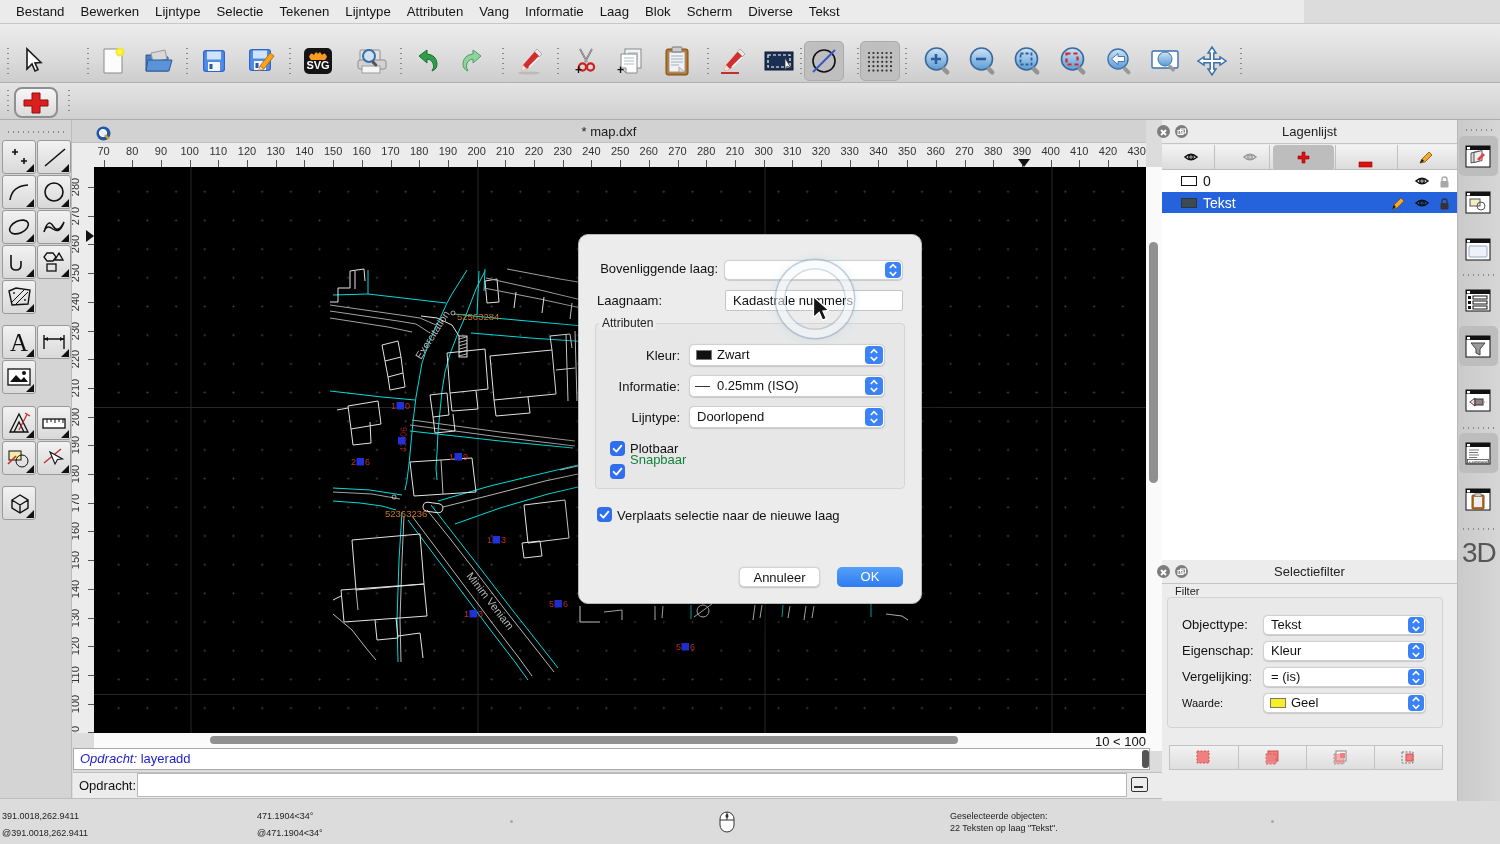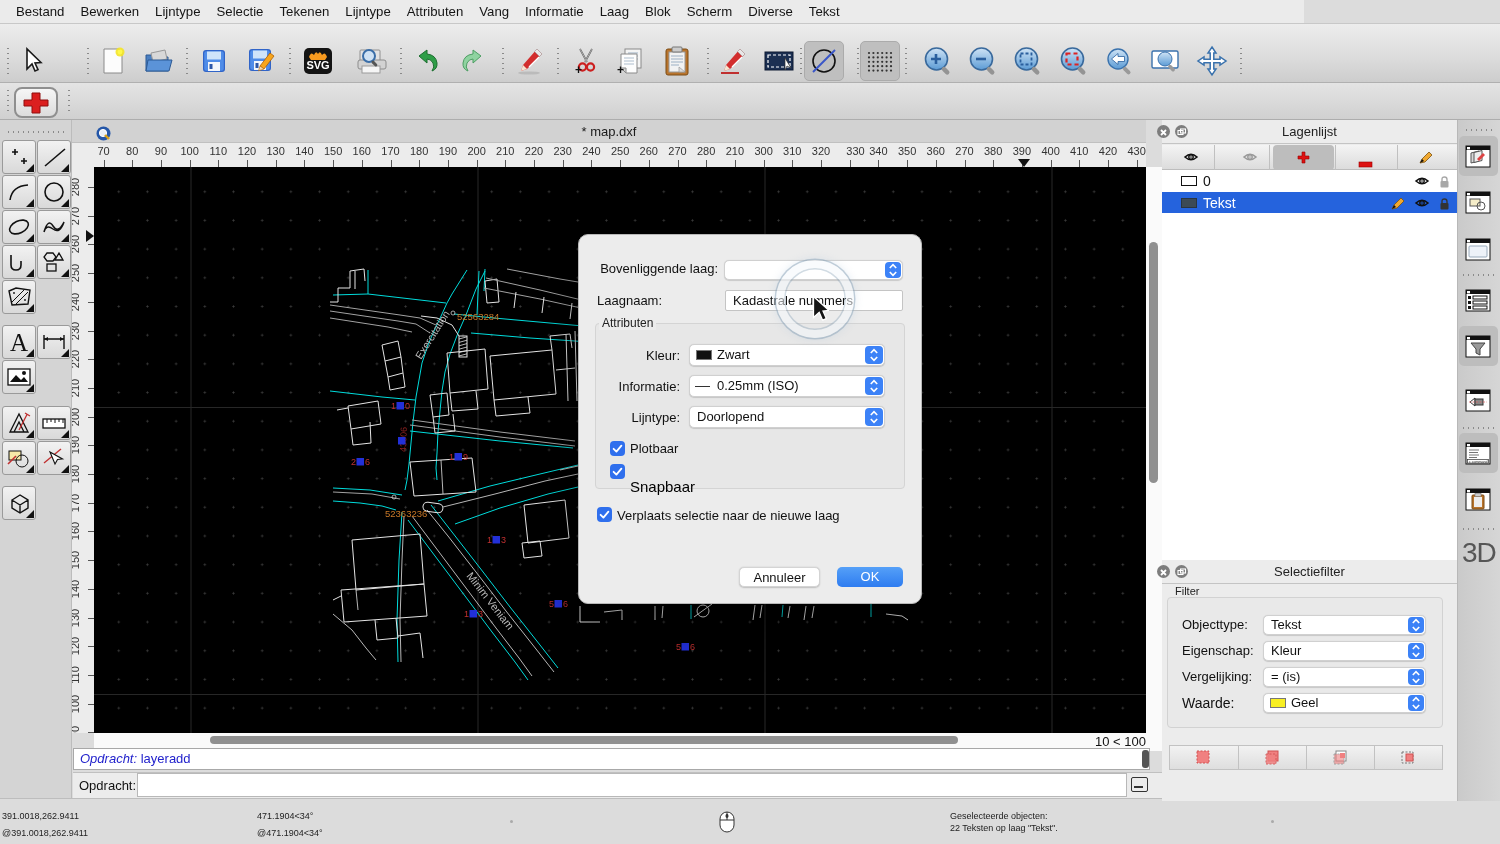--- a/index.html
+++ b/index.html
@@ -381,21 +381,21 @@
     <div style="position:absolute;left:597.2px;top:2px;width:30px;text-align:center;font-size:11px;color:#333;">280</div>
     <div style="position:absolute;left:612.2px;top:17px;width:1px;height:7px;background:#555;"></div>
     <div style="position:absolute;left:625.9px;top:2px;width:30px;text-align:center;font-size:11px;color:#333;">210</div>
     <div style="position:absolute;left:640.9px;top:17px;width:1px;height:7px;background:#555;"></div>
     <div style="position:absolute;left:654.6px;top:2px;width:30px;text-align:center;font-size:11px;color:#333;">300</div>
     <div style="position:absolute;left:669.6px;top:17px;width:1px;height:7px;background:#555;"></div>
     <div style="position:absolute;left:683.3000000000001px;top:2px;width:30px;text-align:center;font-size:11px;color:#333;">310</div>
     <div style="position:absolute;left:698.3000000000001px;top:17px;width:1px;height:7px;background:#555;"></div>
     <div style="position:absolute;left:712.0px;top:2px;width:30px;text-align:center;font-size:11px;color:#333;">320</div>
     <div style="position:absolute;left:727.0px;top:17px;width:1px;height:7px;background:#555;"></div>
-    <div style="position:absolute;left:740.7px;top:2px;width:30px;text-align:right;font-size:11px;color:#333;">330</div>
+    <div style="position:absolute;left:740.7px;top:2px;width:30px;text-align:center;font-size:11px;color:#333;">330</div>
     <div style="position:absolute;left:755.7px;top:17px;width:1px;height:7px;background:#555;"></div>
     <div style="position:absolute;left:769.4px;top:2px;width:30px;text-align:center;font-size:11px;color:#333;">340</div>
     <div style="position:absolute;left:784.4px;top:17px;width:1px;height:7px;background:#555;"></div>
     <div style="position:absolute;left:798.1px;top:2px;width:30px;text-align:center;font-size:11px;color:#333;">350</div>
     <div style="position:absolute;left:813.1px;top:17px;width:1px;height:7px;background:#555;"></div>
     <div style="position:absolute;left:826.8000000000001px;top:2px;width:30px;text-align:center;font-size:11px;color:#333;">360</div>
     <div style="position:absolute;left:841.8000000000001px;top:17px;width:1px;height:7px;background:#555;"></div>
     <div style="position:absolute;left:855.5px;top:2px;width:30px;text-align:center;font-size:11px;color:#333;">270</div>
     <div style="position:absolute;left:870.5px;top:17px;width:1px;height:7px;background:#555;"></div>
     <div style="position:absolute;left:884.2px;top:2px;width:30px;text-align:center;font-size:11px;color:#333;">380</div>
@@ -701,21 +701,21 @@
 <div style="position:absolute;z-index:5;left:1271px;top:641px;height:20px;line-height:20px;font-size:13px;color:#111;">Kleur</div>
 <div style="position:absolute;z-index:5;left:1408px;top:643px;width:16px;height:16px;background:#3c82f7;border-radius:4px;"><svg width="16" height="16" viewBox="0 0 16 16" style="">
       <path d="M4.8 6.0 l3.2 -3.4 l3.2 3.4 M4.8 10.0 l3.2 3.4 l3.2 -3.4" fill="none" stroke="#fff" stroke-width="1.6"></path>
     </svg></div>
 <div style="position:absolute;left:1182px;top:667px;height:20px;font-size:13px;color:#111;line-height:20px;">Vergelijking:</div>
 <div style="position:absolute;z-index:5;left:1263px;top:667px;width:163px;height:20px;background:#fff;border:1px solid #d0d0d0;border-radius:5px;box-shadow:0 0.5px 1px rgba(0,0,0,0.15);"></div>
 <div style="position:absolute;z-index:5;left:1271px;top:667px;height:20px;line-height:20px;font-size:13px;color:#111;">= (is)</div>
 <div style="position:absolute;z-index:5;left:1408px;top:669px;width:16px;height:16px;background:#3c82f7;border-radius:4px;"><svg width="16" height="16" viewBox="0 0 16 16" style="">
       <path d="M4.8 6.0 l3.2 -3.4 l3.2 3.4 M4.8 10.0 l3.2 3.4 l3.2 -3.4" fill="none" stroke="#fff" stroke-width="1.6"></path>
     </svg></div>
-<div style="position:absolute;left:1182px;top:693px;height:20px;font-size:14px;color:#111;line-height:20px;">Waarde:</div>
+<div style="position:absolute;left:1182px;top:693px;height:20px;font-size:11px;color:#111;line-height:20px;">Waarde:</div>
 <div style="position:absolute;z-index:5;left:1263px;top:693px;width:163px;height:20px;background:#fff;border:1px solid #d0d0d0;border-radius:5px;box-shadow:0 0.5px 1px rgba(0,0,0,0.15);"></div>
 <div style="position:absolute;z-index:5;left:1270px;top:698.0px;width:16px;height:10px;background:#f8ef23;border:1px solid #777;"></div>
 <div style="position:absolute;z-index:5;left:1291px;top:693px;height:20px;line-height:20px;font-size:13px;color:#111;">Geel</div>
 <div style="position:absolute;z-index:5;left:1408px;top:695px;width:16px;height:16px;background:#3c82f7;border-radius:4px;"><svg width="16" height="16" viewBox="0 0 16 16" style="">
       <path d="M4.8 6.0 l3.2 -3.4 l3.2 3.4 M4.8 10.0 l3.2 3.4 l3.2 -3.4" fill="none" stroke="#fff" stroke-width="1.6"></path>
     </svg></div>
 <div style="position:absolute;left:1169px;top:745px;width:274px;height:25px;background:linear-gradient(180deg,#f2f2f2,#dedede);border:1px solid #c2c2c2;"></div>
 <div style="position:absolute;left:1238px;top:745px;width:1px;height:25px;background:#c2c2c2;"></div>
 <div style="position:absolute;left:1306px;top:745px;width:1px;height:25px;background:#c2c2c2;"></div>
 <div style="position:absolute;left:1374px;top:745px;width:1px;height:25px;background:#c2c2c2;"></div>
@@ -838,21 +838,21 @@
       <path d="M5.8 7.0 l3.2 -3.4 l3.2 3.4 M5.8 11.0 l3.2 3.4 l3.2 -3.4" fill="none" stroke="#fff" stroke-width="1.6"></path>
     </svg></div>
 <div style="position:absolute;z-index:22;left:695px;top:385.5px;width:15px;height:1.5px;background:#333;"></div>
 <div style="position:absolute;left:610px;top:441px;width:15px;height:15px;background:#2f6fed;border-radius:4px;z-index:21;"><svg width="15" height="15" viewBox="0 0 15 15" style="">
       <path d="M3.6 7.8 L6.4 10.6 L11.4 4.6" fill="none" stroke="#fff" stroke-width="1.8" stroke-linecap="round" stroke-linejoin="round"></path>
     </svg></div>
 <div style="position:absolute;left:630px;top:441px;font-size:13px;color:#111;z-index:21;">Plotbaar</div>
 <div style="position:absolute;left:610px;top:464px;width:15px;height:15px;background:#2f6fed;border-radius:4px;z-index:21;"><svg width="15" height="15" viewBox="0 0 15 15" style="">
       <path d="M3.6 7.8 L6.4 10.6 L11.4 4.6" fill="none" stroke="#fff" stroke-width="1.8" stroke-linecap="round" stroke-linejoin="round"></path>
     </svg></div>
-<div style="position:absolute;left:630px;top:478px;font-size:15px;color:#000000;z-index:21;">Snapbaar</div>
+<div style="position:absolute;left:630px;top:452px;font-size:13px;color:#15803d;z-index:21;">Snapbaar</div>
 <div style="position:absolute;left:597px;top:507px;width:15px;height:15px;background:#2f6fed;border-radius:4px;z-index:21;"><svg width="15" height="15" viewBox="0 0 15 15" style="">
       <path d="M3.6 7.8 L6.4 10.6 L11.4 4.6" fill="none" stroke="#fff" stroke-width="1.8" stroke-linecap="round" stroke-linejoin="round"></path>
     </svg></div>
 <div style="position:absolute;left:617px;top:508px;font-size:13px;color:#111;z-index:21;">Verplaats selectie naar de nieuwe laag</div>
 <div style="position:absolute;left:739px;top:567px;width:81px;height:20px;background:#fff;border:1px solid #d4d4d4;border-radius:5px;box-shadow:0 0.5px 1.5px rgba(0,0,0,0.2);text-align:center;line-height:20px;font-size:13px;color:#111;z-index:21;">Annuleer</div>
 <div style="position:absolute;left:837px;top:567px;width:66px;height:20px;background:linear-gradient(180deg,#55a0f8,#2e7cf0);border-radius:5px;text-align:center;line-height:20px;font-size:13px;color:#fff;z-index:21;">OK</div>
 <div style="position:absolute;left:776px;top:260px;width:78px;height:78px;border-radius:50%;border:8px solid rgba(244,248,252,0.55);background:transparent;box-shadow:0 0 0 1.5px rgba(128,155,178,0.45), inset 0 0 0 1.5px rgba(128,155,178,0.36), 0 0 10px rgba(175,198,218,0.45);z-index:21;"></div>
 <div style="position:absolute;left:811px;top:295px;width:18px;height:28px;z-index:23;"><svg width="18" height="28" viewBox="0 0 18 28" style="">
       <path d="M2.5 1.5 L2.5 22.5 L8.2 17.3 L11.6 25.2 L15.3 23.6 L12 16 L18 15.4 Z" fill="#151515" stroke="#fff" stroke-width="1.3"></path>
     </svg></div>

